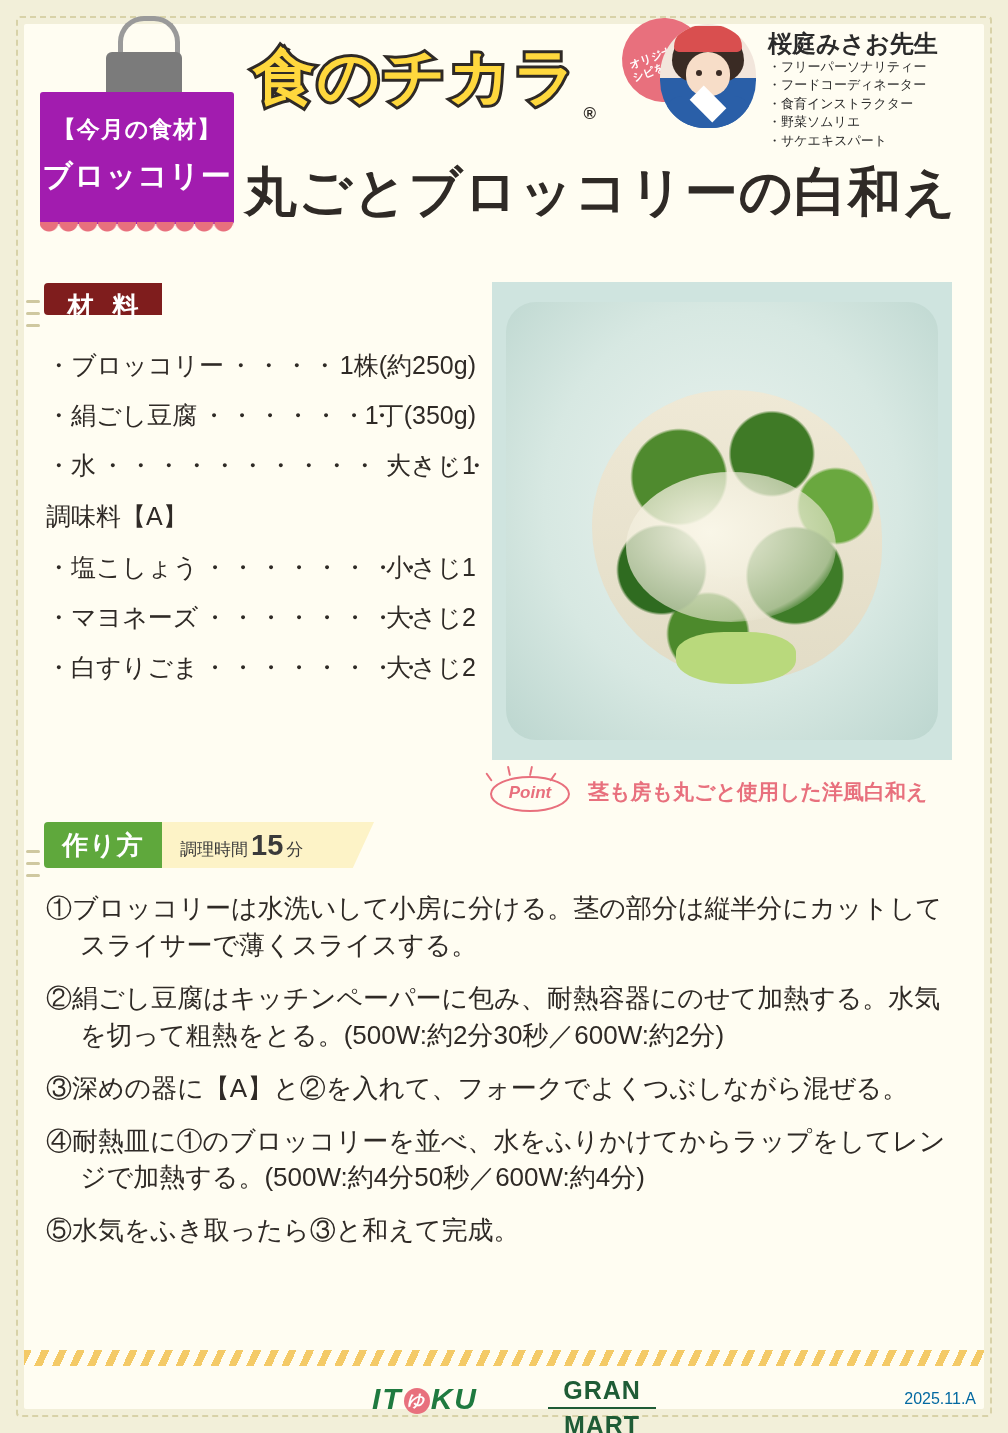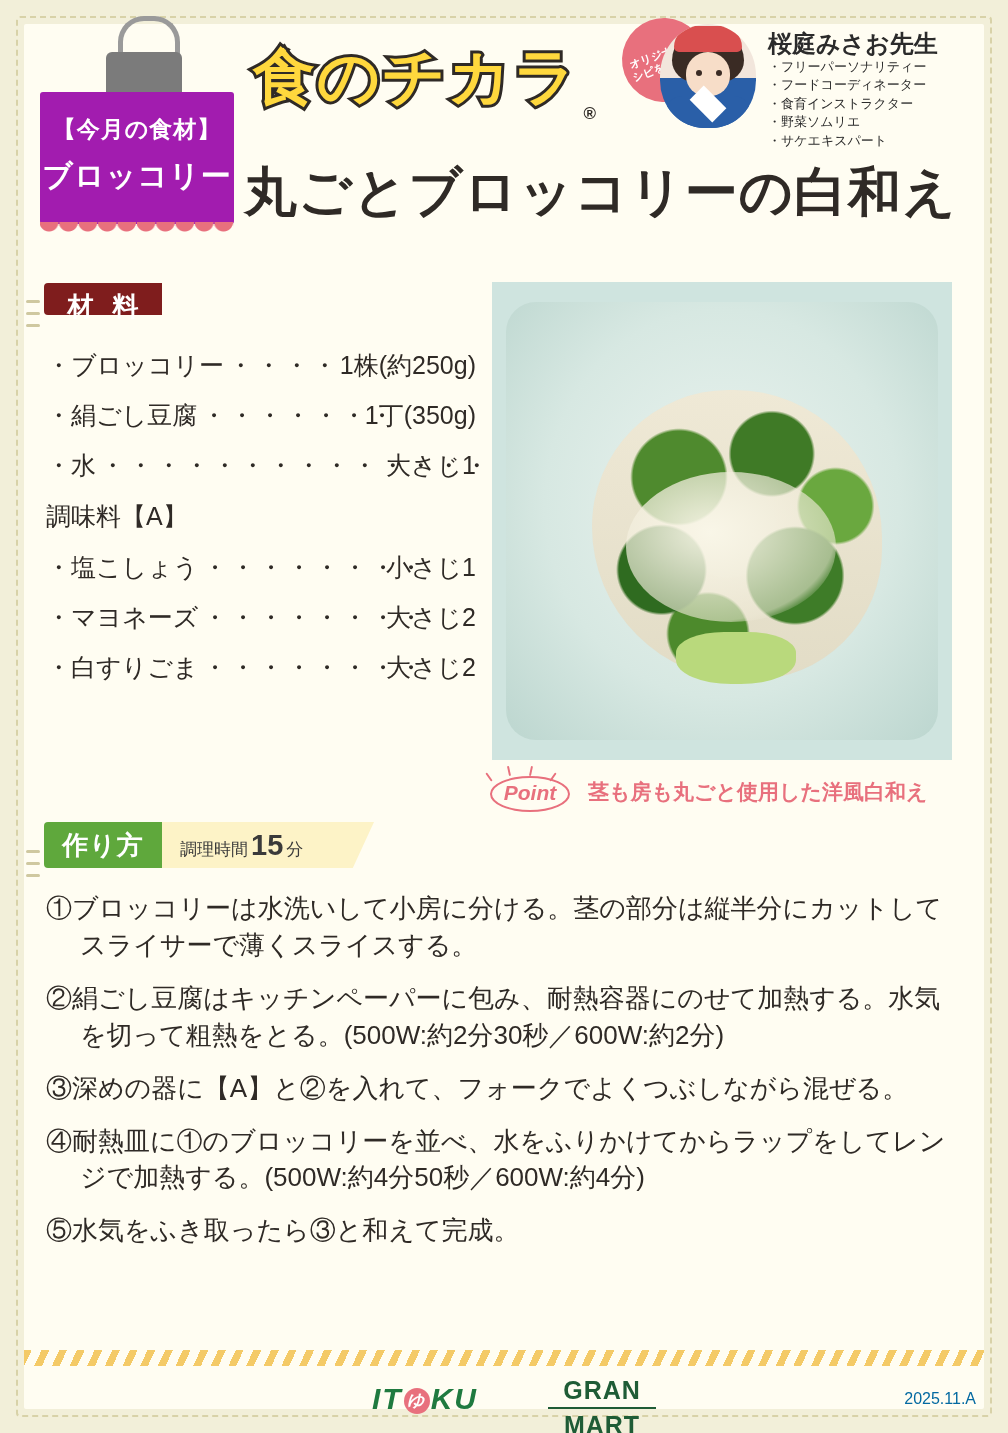--- a/index.html
+++ b/index.html
@@ -362,21 +362,21 @@
     width: 92px;
     height: 42px;
   }
   .point-oval {
     position: absolute;
     left: 8px; top: 6px;
     width: 76px; height: 32px;
     border: 2px solid #e8707d;
     border-radius: 50%;
     color: #e8707d;
-    font-size: 21px;
+    font-size: 17px;
     font-weight: bold;
     text-align: center;
     line-height: 30px;
     font-style: italic;
   }
   .spark {
     position: absolute;
     background: #e8707d;
     width: 2px; height: 10px;
     border-radius: 1px;

